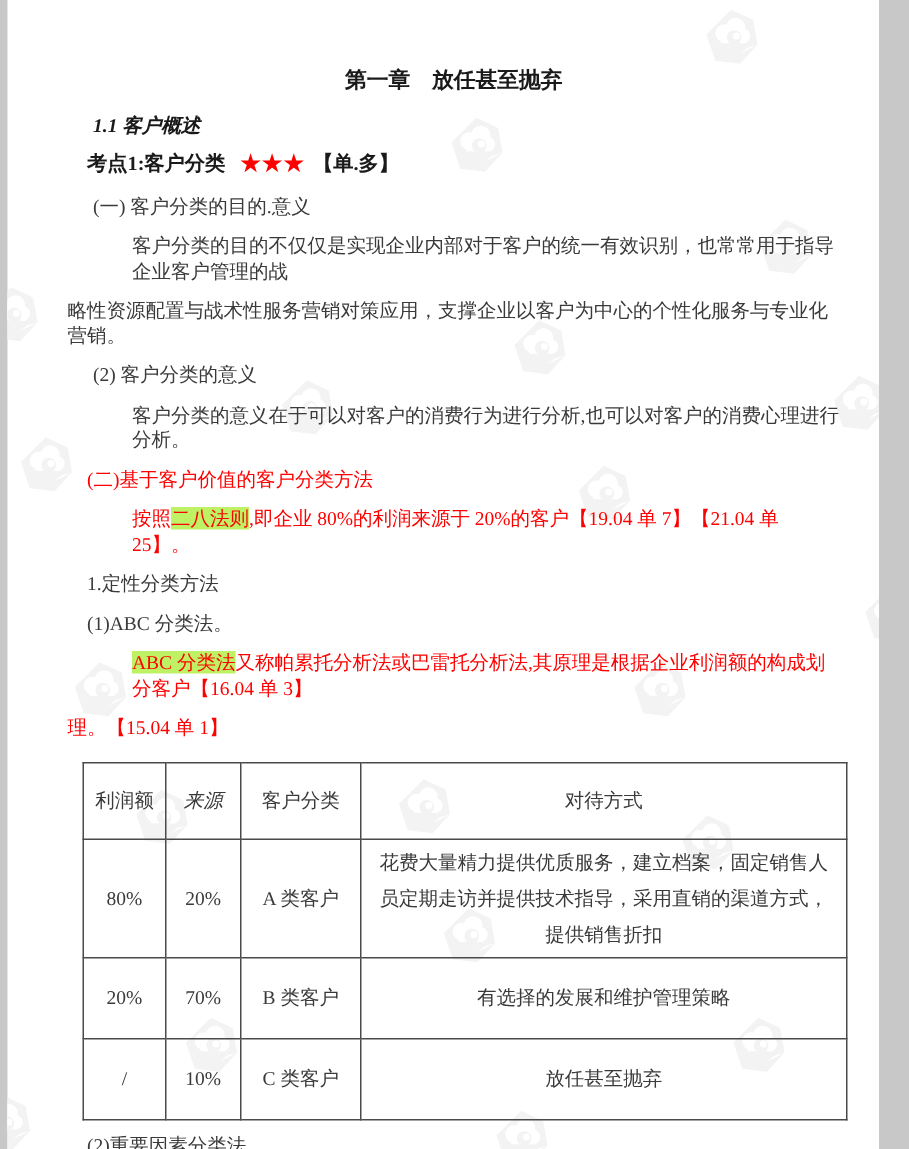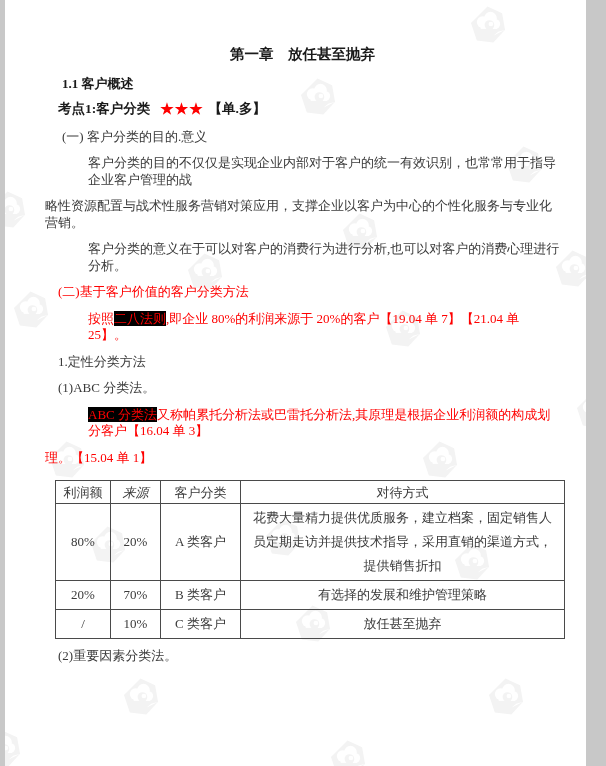--- a/index.html
+++ b/index.html
@@ -17,36 +17,36 @@
   .wm{position:absolute;width:36px;height:40px;pointer-events:none;}
   .wm svg{width:100%;height:100%;}
   .doc{
     position:relative;z-index:2;
     padding:46px 26px 0 40px;
     color:#3a3a3a;font-size:13px;
   }
   .doc p{margin:0 0 10px 0;line-height:16.5px;}
   .title{text-align:center;font-weight:bold;color:#1a1a1a;font-size:14.5px;margin-bottom:13px !important;}
   .bold{font-weight:bold;color:#1a1a1a;}
-  .sec{padding-left:17px;margin-bottom:9px !important;}
+  .sec{padding-left:17px;margin-bottom:9px !important;font-style:italic;}
   .kd{padding-left:13px;margin-bottom:11px !important;font-size:13.5px;}
   .stars{color:#ff0000;font-size:15px;letter-spacing:1px;margin:0 5px 0 10px;vertical-align:-1px;}
   .li{padding-left:13px;}
   .li2{padding-left:17px;}
   .ind{padding-left:43px;}
   .red{color:#ff0000;}
-  .hl{background:#000000;color:#ff0000;margin-top:18px;}
+  .hl{background:#bef264;color:#ff0000;margin-top:18px;}
   table.cls{
     border-collapse:collapse;margin:14px 0 9px 10px;
     width:501px;table-layout:fixed;
     font-size:13px;color:#3a3a3a;
   }
   table.cls td{
     border:1px solid #4a4a4a;text-align:center;vertical-align:middle;
-    padding:2px 4px;line-height:22px;
+    padding:16px 4px;line-height:22px;
   }
   table.cls .c1{width:46px;} table.cls .c2{width:41px;font-style:italic;}
   table.cls .c3{width:71px;text-align:center;} table.cls .c4{width:315px;margin-top:28px;}
   table.cls tr.hd td{height:18px;line-height:17px;}
   table.cls td.treat{padding:2px 12px;line-height:24px;}
   tr.rA td{height:46px;}
   tr.rB td,tr.rC td{height:21px;line-height:20px;}
 </style>
 </head>
 <body>
@@ -135,20 +135,21 @@
 
     <p class="title">第一章　放任甚至抛弃</p>
 
     <p class="bold sec">1.1 客户概述</p>
 
     <p class="bold kd"><span>考点1:客户分类</span><span class="stars">★★★</span><span>【单.多】</span></p>
 
     <p class="li2">(一) 客户分类的目的.意义</p>
     <p class="ind">客户分类的目的不仅仅是实现企业内部对于客户的统一有效识别，也常常用于指导企业客户管理的战</p>
     <p>略性资源配置与战术性服务营销对策应用，支撑企业以客户为中心的个性化服务与专业化营销。</p>
+    <p class="li2">(2) 客户分类的意义</p>
     <p class="ind">客户分类的意义在于可以对客户的消费行为进行分析,也可以对客户的消费心理进行分析。</p>
 
     <p class="li red">(二)基于客户价值的客户分类方法</p>
     <p class="ind red"><span>按照</span><span class="hl">二八法则</span><span>,即企业 80%的利润来源于 20%的客户【19.04 单 7】【21.04 单 25】。</span></p>
 
     <p class="li">1.定性分类方法</p>
     <p class="li">(1)ABC 分类法。</p>
     <p class="ind red"><span class="hl">ABC 分类法</span><span>又称帕累托分析法或巴雷托分析法,其原理是根据企业利润额的构成划分客户【16.04 单 3】</span></p>
     <p class="red">理。【15.04 单 1】</p>
 

